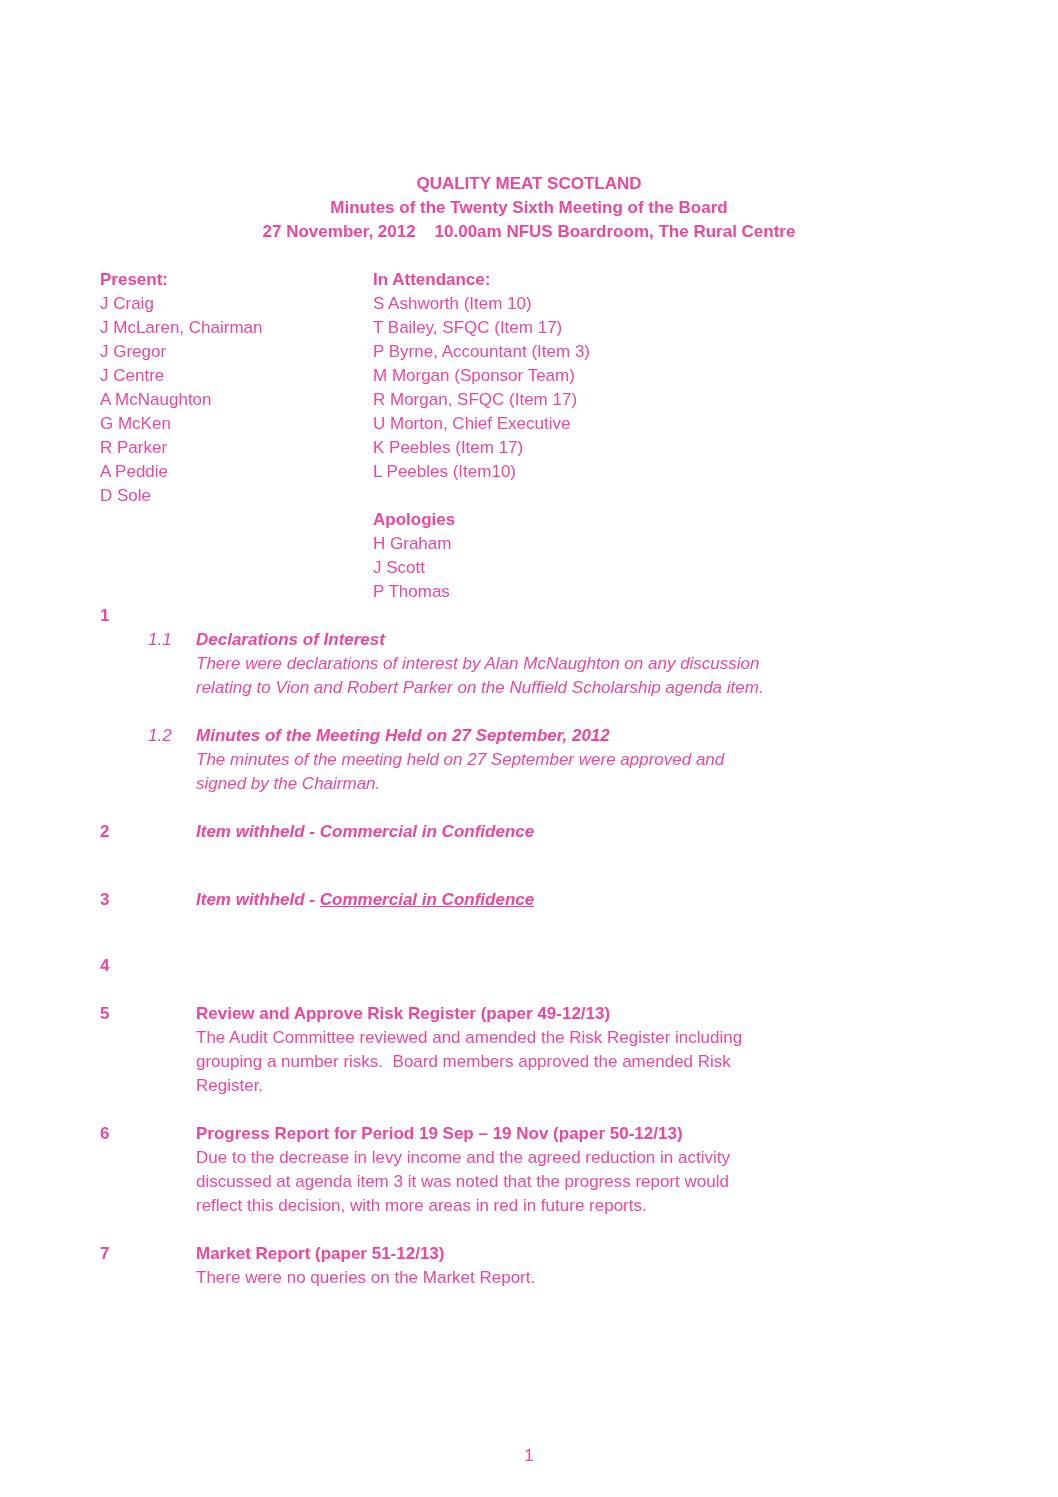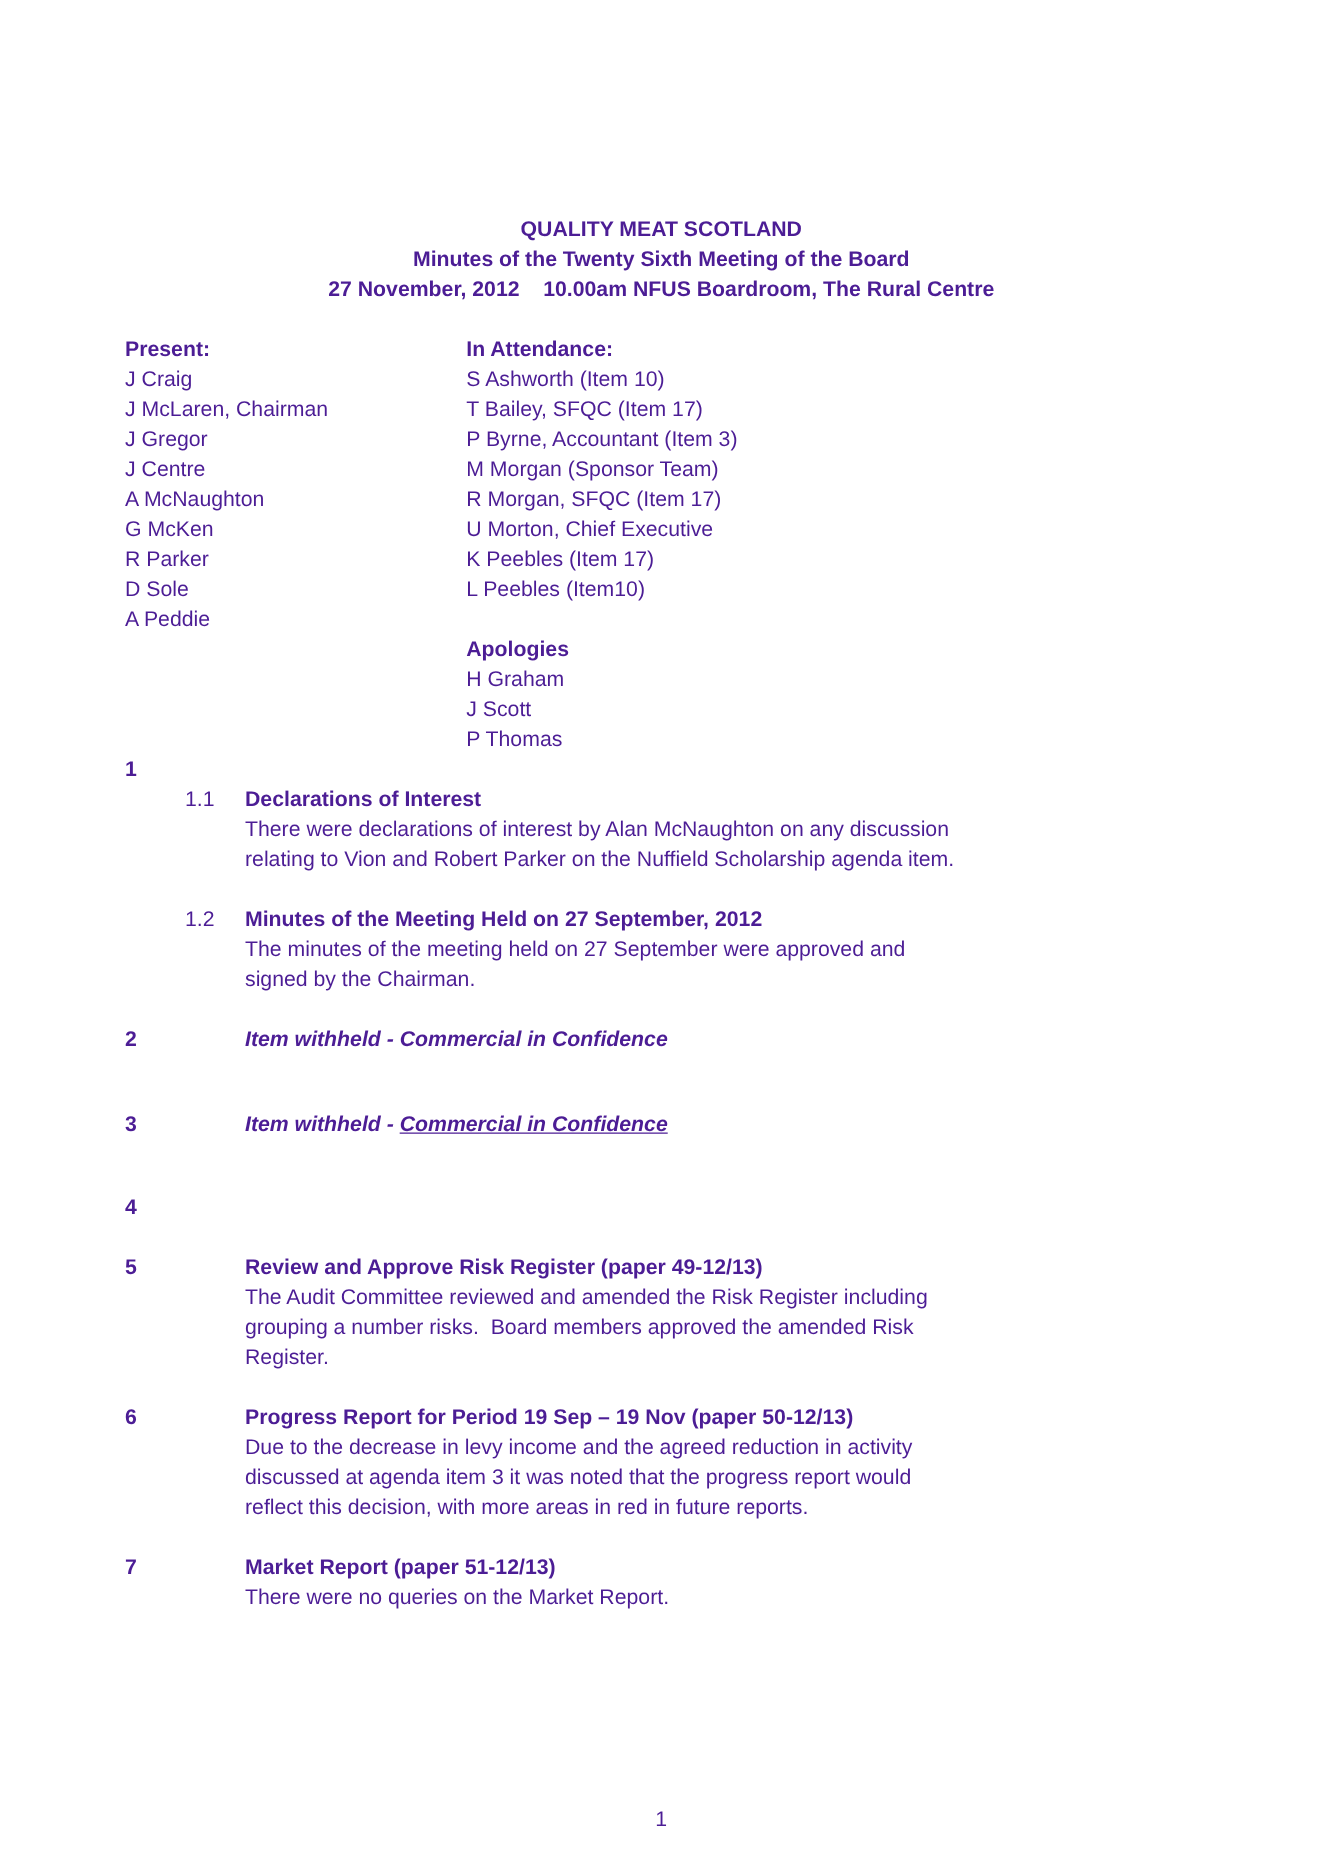--- a/index.html
+++ b/index.html
@@ -4,21 +4,21 @@
 <style>
   html, body { margin: 0; padding: 0; background: #ffffff; }
   .page {
     position: relative;
     width: 1058px;
     height: 1497px;
     background: #ffffff;
     font-family: "Liberation Sans", sans-serif;
     font-size: 17px;
     line-height: 24px;
-    color: #4c1d95;
+    color: #ec4899;
     overflow: hidden;
   }
   .doc-header {
     position: absolute;
     top: 172px;
     left: 0;
     width: 100%;
     text-align: center;
     font-weight: bold;
   }
@@ -33,21 +33,21 @@
   .col-present { width: 273px; flex-shrink: 0; }
   .col-attend  { flex: 1; }
   .col-label { font-weight: bold; }
   .apologies-label { font-weight: bold; margin-top: 24px; }
   .sections { margin-top: 0; }
   .section { display: flex; }
   .sec-num { width: 96px; flex-shrink: 0; font-weight: bold; }
   .sec-content { flex: 1; }
   .sec-heading { font-weight: bold; }
   .sec-body { white-space: pre-wrap; }
-  .subsection { display: flex; margin-left: 48px; }
+  .subsection { display: flex; margin-left: 48px; font-style: italic; }
   .sub-num { width: 48px; flex-shrink: 0; font-weight: normal; }
   .sub-gap { margin-top: 24px; }
   .withheld { font-weight: bold; font-style: italic; }
   .underlined { text-decoration: underline; }
   .gap-24 { margin-top: 24px; }
   .gap-42 { margin-top: 42px; }
   .gap-44 { margin-top: 44px; }
   .page-footer {
     position: absolute;
     top: 1444px;
@@ -72,22 +72,22 @@
     <div class="attendance">
       <div class="col-present">
         <div class="col-label">Present:</div>
         <div>J Craig</div>
         <div>J McLaren, Chairman</div>
         <div>J Gregor</div>
         <div>J Centre</div>
         <div>A McNaughton</div>
         <div>G McKen</div>
         <div>R Parker</div>
+        <div>A Peddie</div>
         <div>D Sole</div>
-        <div>A Peddie</div>
       </div>
       <div class="col-attend">
         <div class="col-label">In Attendance:</div>
         <div>S Ashworth (Item 10)</div>
         <div>T Bailey, SFQC (Item 17)</div>
         <div>P Byrne, Accountant (Item 3)</div>
         <div>M Morgan (Sponsor Team)</div>
         <div>R Morgan, SFQC (Item 17)</div>
         <div>U Morton, Chief Executive</div>
         <div>K Peebles (Item 17)</div>

